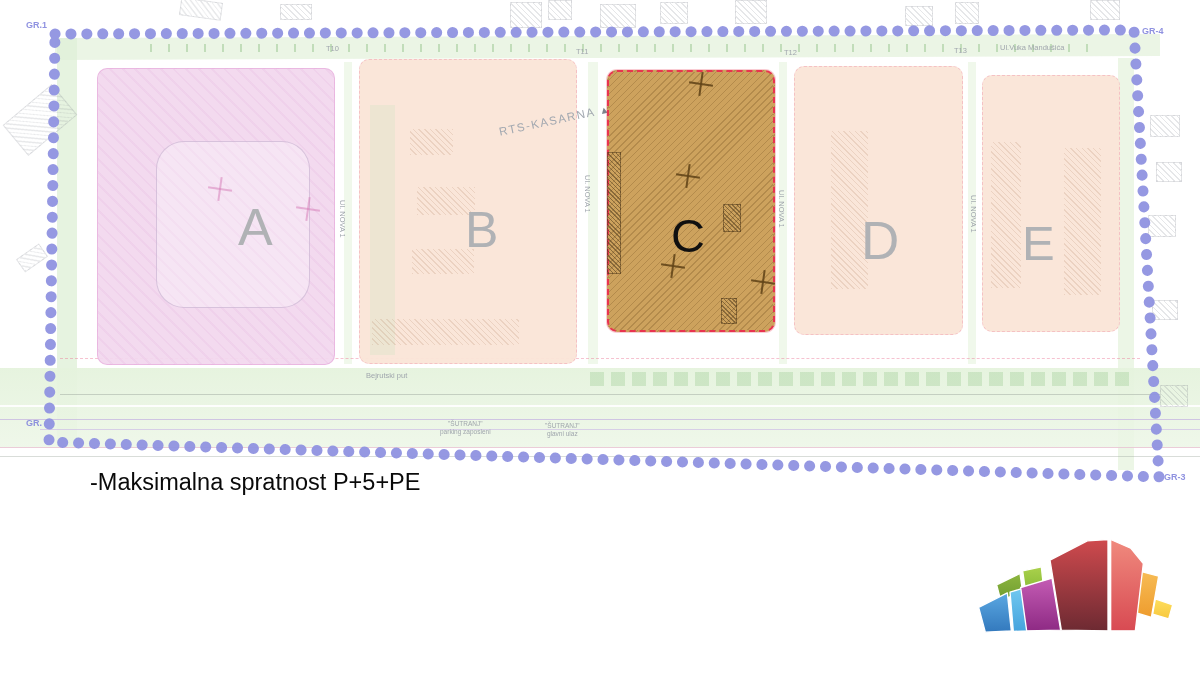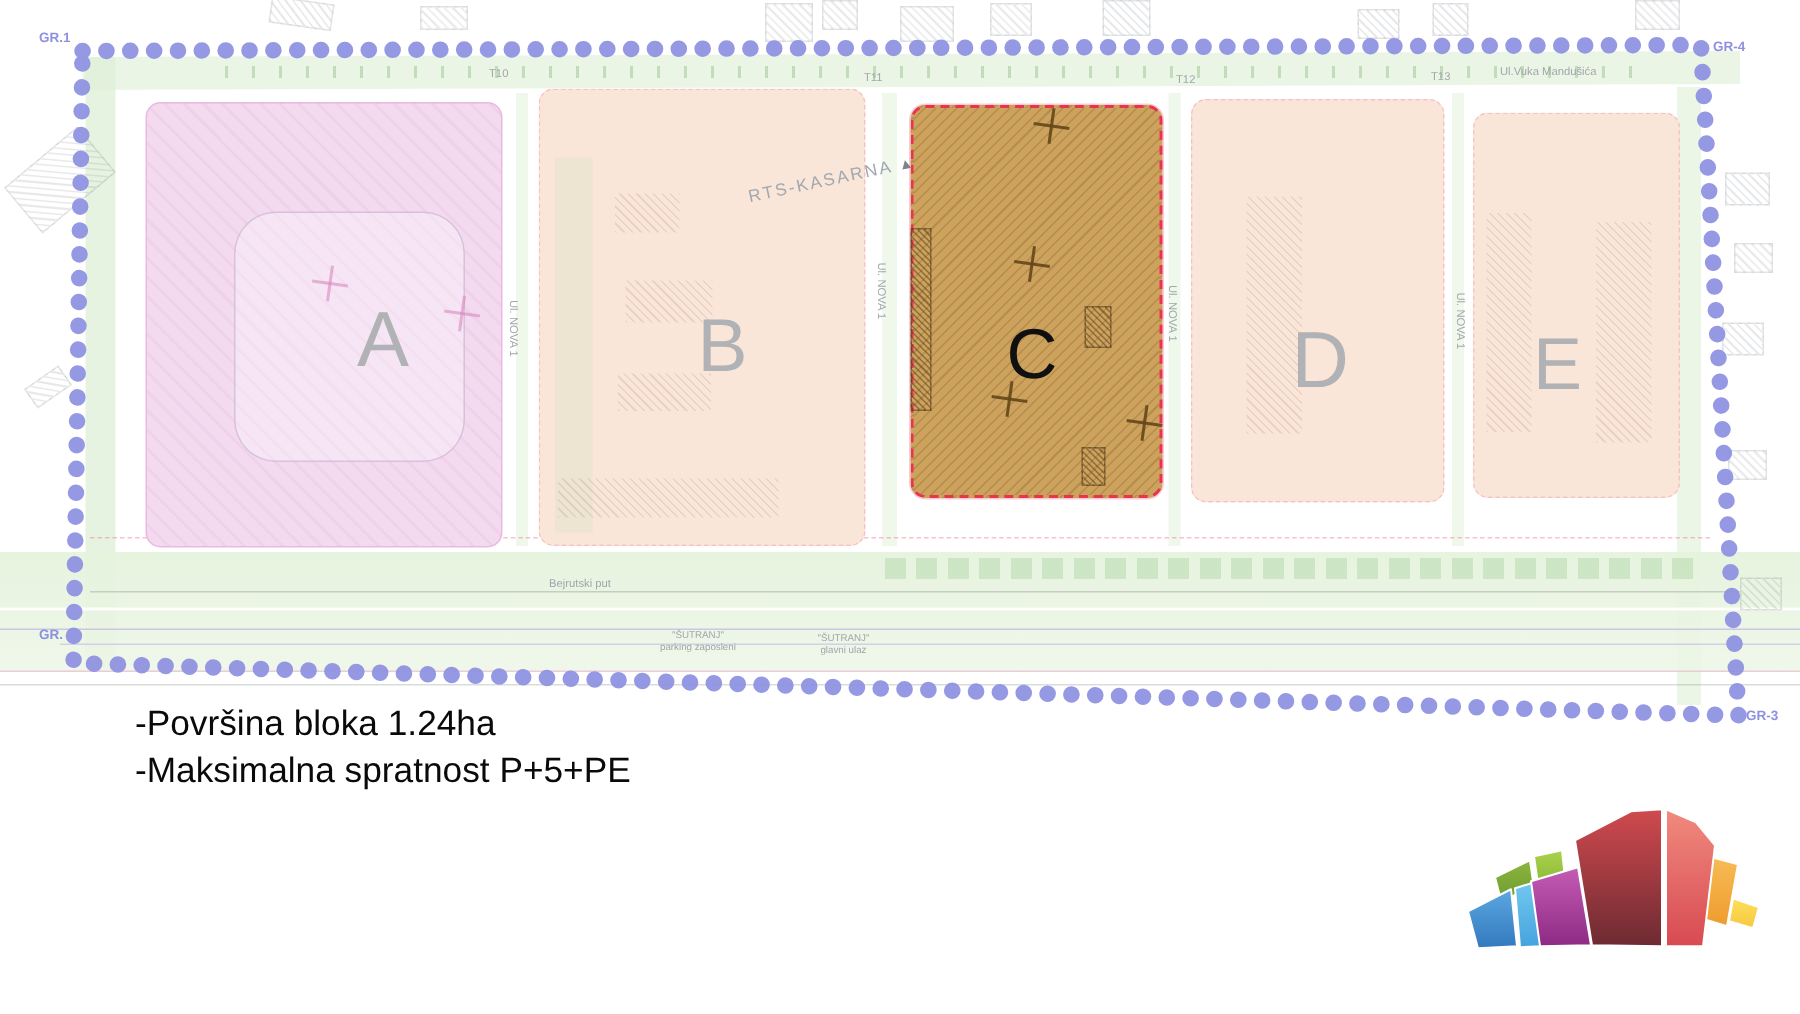--- a/index.html
+++ b/index.html
@@ -166,30 +166,29 @@
 
     <span class="stx" style="left:1000px;top:43px;">Ul.Vuka Mandušića</span>
     <span class="stx" style="left:326px;top:44px;text-align:center;">T10</span>
     <span class="stx" style="left:576px;top:47px;">T11</span>
     <span class="stx" style="left:784px;top:48px;">T12</span>
     <span class="stx" style="left:954px;top:46px;">T13</span>
     <span class="stx v" style="left:338px;top:200px;">Ul. NOVA 1</span>
     <span class="stx v" style="left:583px;top:175px;">Ul. NOVA 1</span>
     <span class="stx v" style="left:777px;top:190px;">Ul. NOVA 1</span>
     <span class="stx v" style="left:969px;top:195px;">Ul. NOVA 1</span>
-    <span class="stx" style="left:366px;top:384px;">Bejrutski put</span>
+    <span class="stx" style="left:366px;top:371px;">Bejrutski put</span>
     <span class="stx two" style="left:440px;top:420px;">"ŠUTRANJ"
 parking zaposleni</span>
     <span class="stx two" style="left:545px;top:422px;">"ŠUTRANJ"
 glavni ulaz</span>
   </div>
 
 
   <div class="details">
-    <div>-Površina bloka 1.24ha</div>
     <div>-Maksimalna spratnost P+5+PE</div>
   </div>
 
   <svg class="logo" width="250" height="146" viewBox="0 0 750 437">
     <defs>
       <linearGradient id="gDkGreen" x1="0" y1="0" x2="0" y2="1">
           <stop offset="0" stop-color="#8db63e"></stop>
           <stop offset="1" stop-color="#6f9c30"></stop>
         </linearGradient>
       <linearGradient id="gLtGreen" x1="0" y1="0" x2="0" y2="1">

